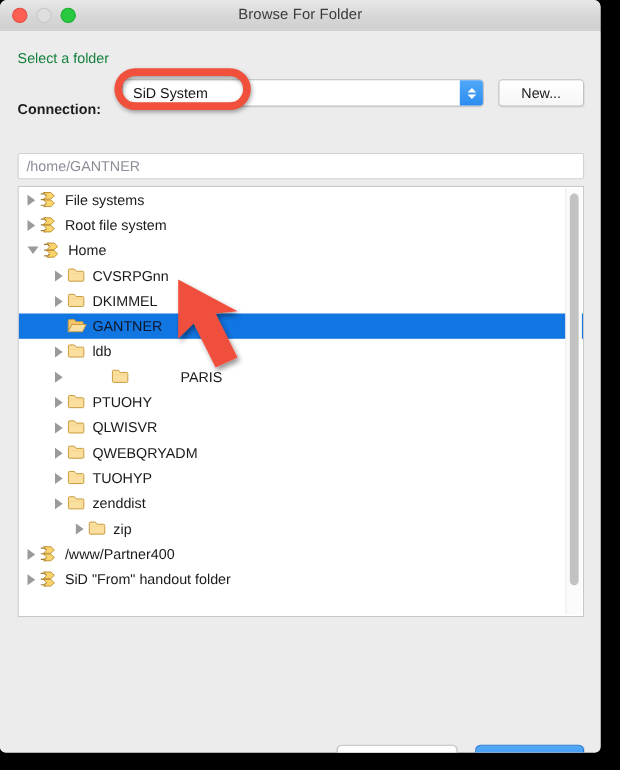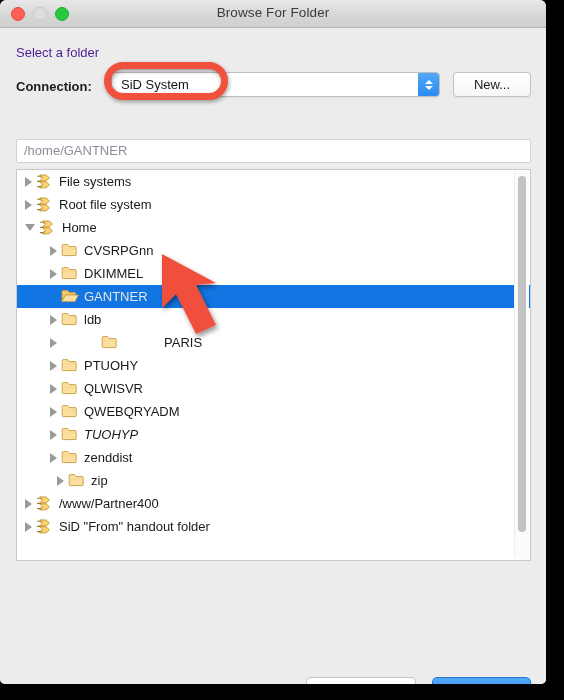--- a/index.html
+++ b/index.html
@@ -72,27 +72,27 @@
     position: relative;
     height: 657px;
     background: #ececec;
   }
 
   .label-select {
     position: absolute;
     left: 16px;
     top: 17px;
     font-size: 13px;
-    color: #4c1d95;
+    color: #15803d;
   }
 
   .label-connection {
     position: absolute;
     left: 16px;
-    top: 51px;
+    top: 64px;
     font-size: 13px;
     color: #1d1d1d;
     font-weight: bold;
   }
 
   
   .combo {
     position: absolute;
     left: 111px;
     top: 44px;
@@ -189,21 +189,21 @@
     position: relative;
     height: 23px;
     display: flex;
     align-items: center;
     font-size: 13px;
     color: #1a1a1a;
     white-space: nowrap;
   }
   .row.selected {
     background: #1175e2;
-    color: #e5e5e5;
+    color: #0f172a;
   }
   .tri {
     width: 0; height: 0;
     flex: 0 0 auto;
     margin-right: 4px;
   }
   .tri.closed {
     border-top: 5px solid transparent;
     border-bottom: 5px solid transparent;
     border-left: 7px solid #9a9a9a;
@@ -467,41 +467,41 @@
             <div class="row" style="padding-left: 33px;">
               <span class="tri closed"></span>
               <span class="ic">
                 <svg width="18" height="14" viewBox="0 0 18 14">
                   <path d="M1.2 2.6 A1 1 0 0 1 2.2 1.6 L6.6 1.6 L8.3 3.6 L14.2 3.6 A1 1 0 0 1 15.2 4.6 L15.2 11.6 A1 1 0 0 1 14.2 12.6 L2.2 12.6 A1 1 0 0 1 1.2 11.6 Z" fill="#fbdf9f" stroke="#c79a3c" stroke-width="0.9"></path>
                   <path d="M1.2 5.2 L15.2 5.2 L15.2 6.2 L1.2 6.2 Z" fill="#f6d387" opacity="0.7"></path>
                 </svg>
               </span>
               <span class="row-label">QWEBQRYADM</span>
             </div>
-            <div class="row" style="padding-left: 33px; font-style: italic;">
+            <div class="row" style="padding-left: 33px;">
               <span class="tri closed"></span>
               <span class="ic">
                 <svg width="18" height="14" viewBox="0 0 18 14">
                   <path d="M1.2 2.6 A1 1 0 0 1 2.2 1.6 L6.6 1.6 L8.3 3.6 L14.2 3.6 A1 1 0 0 1 15.2 4.6 L15.2 11.6 A1 1 0 0 1 14.2 12.6 L2.2 12.6 A1 1 0 0 1 1.2 11.6 Z" fill="#fbdf9f" stroke="#c79a3c" stroke-width="0.9"></path>
                   <path d="M1.2 5.2 L15.2 5.2 L15.2 6.2 L1.2 6.2 Z" fill="#f6d387" opacity="0.7"></path>
                 </svg>
               </span>
               <span class="row-label">TUOHYP</span>
             </div>
             <div class="row" style="padding-left: 33px;">
               <span class="tri closed"></span>
               <span class="ic">
                 <svg width="18" height="14" viewBox="0 0 18 14">
                   <path d="M1.2 2.6 A1 1 0 0 1 2.2 1.6 L6.6 1.6 L8.3 3.6 L14.2 3.6 A1 1 0 0 1 15.2 4.6 L15.2 11.6 A1 1 0 0 1 14.2 12.6 L2.2 12.6 A1 1 0 0 1 1.2 11.6 Z" fill="#fbdf9f" stroke="#c79a3c" stroke-width="0.9"></path>
                   <path d="M1.2 5.2 L15.2 5.2 L15.2 6.2 L1.2 6.2 Z" fill="#f6d387" opacity="0.7"></path>
                 </svg>
               </span>
               <span class="row-label">zenddist</span>
             </div>
-            <div class="row" style="padding-left: 40px;">
+            <div class="row" style="padding-left: 52px;">
               <span class="tri closed"></span>
               <span class="ic">
                 <svg width="18" height="14" viewBox="0 0 18 14">
                   <path d="M1.2 2.6 A1 1 0 0 1 2.2 1.6 L6.6 1.6 L8.3 3.6 L14.2 3.6 A1 1 0 0 1 15.2 4.6 L15.2 11.6 A1 1 0 0 1 14.2 12.6 L2.2 12.6 A1 1 0 0 1 1.2 11.6 Z" fill="#fbdf9f" stroke="#c79a3c" stroke-width="0.9"></path>
                   <path d="M1.2 5.2 L15.2 5.2 L15.2 6.2 L1.2 6.2 Z" fill="#f6d387" opacity="0.7"></path>
                 </svg>
               </span>
               <span class="row-label">zip</span>
             </div>
             <div class="row" style="padding-left: 8px;">

